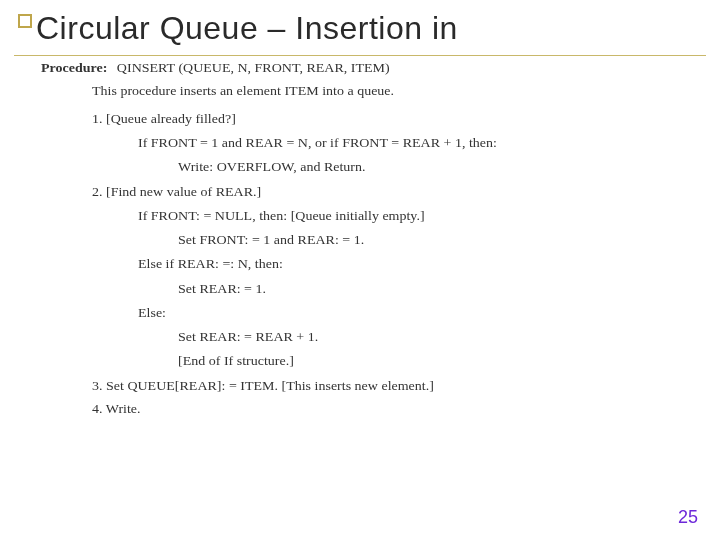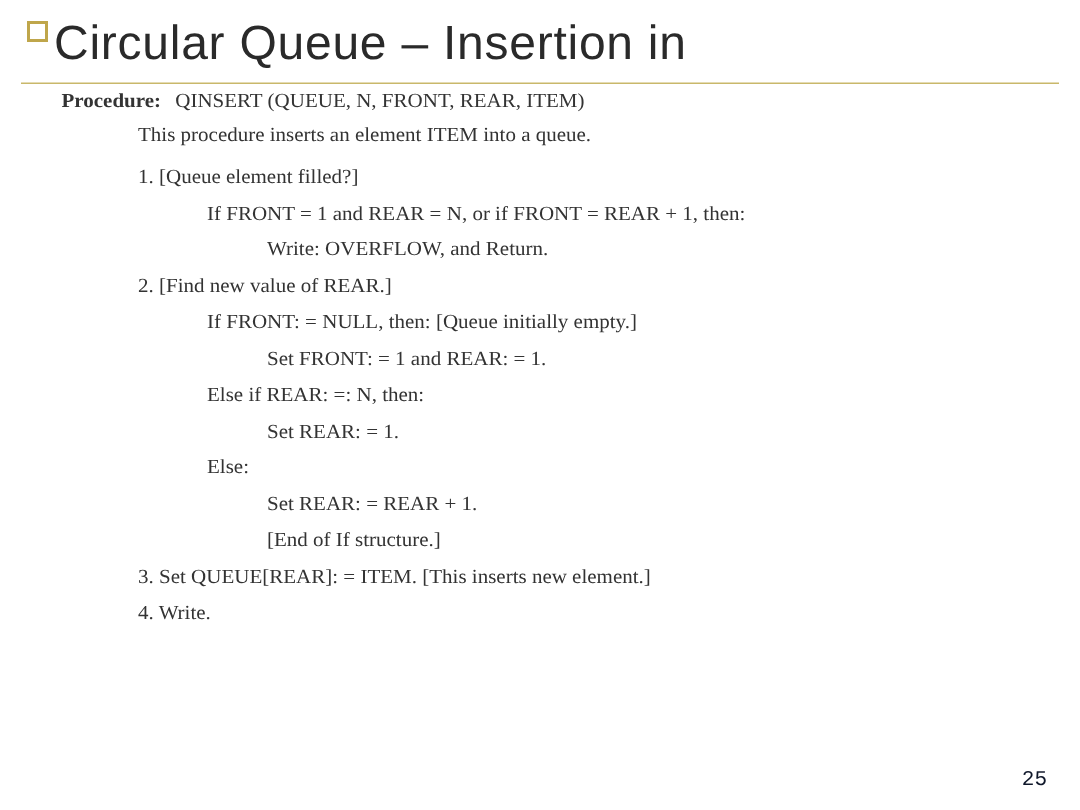--- a/index.html
+++ b/index.html
@@ -81,23 +81,23 @@
     margin-bottom: 8px;
   }
   .sub2 {
     margin-left: 148px;
     margin-bottom: 8px;
   }
   .pagenum {
     position: absolute;
     right: 22px;
     bottom: 12px;
-    font-family: Liberation Mono, monospace;
-    font-size: 14px;
-    color: #0f172a;
+    font-family: Liberation Sans, sans-serif;
+    font-size: 18px;
+    color: #6d28d9;
   }
 </style>
 </head>
 <body>
 
 <div class="slide">
 
   <div class="title-wrap">
     <div class="title-accent"></div>
     <div class="title">Circular Queue – Insertion in</div>
@@ -108,21 +108,21 @@
 
     <div class="row">
       <span class="proc-label">Procedure:</span>
       <span class="proc-sig">QINSERT (QUEUE, N, FRONT, REAR, ITEM)</span>
     </div>
 
     <div class="desc">This procedure inserts an element ITEM into a queue.</div>
 
     <div class="step">
       <span>1.</span>
-      <span>[Queue element filled?]</span>
+      <span>[Queue already filled?]</span>
     </div>
     <div class="sub">If FRONT = 1 and REAR = N, or if FRONT = REAR + 1, then:</div>
     <div class="sub2">Write: OVERFLOW, and Return.</div>
 
     <div class="step">
       <span>2.</span>
       <span>[Find new value of REAR.]</span>
     </div>
     <div class="sub">If FRONT: = NULL, then: [Queue initially empty.]</div>
     <div class="sub2">Set FRONT: = 1 and REAR: = 1.</div>

